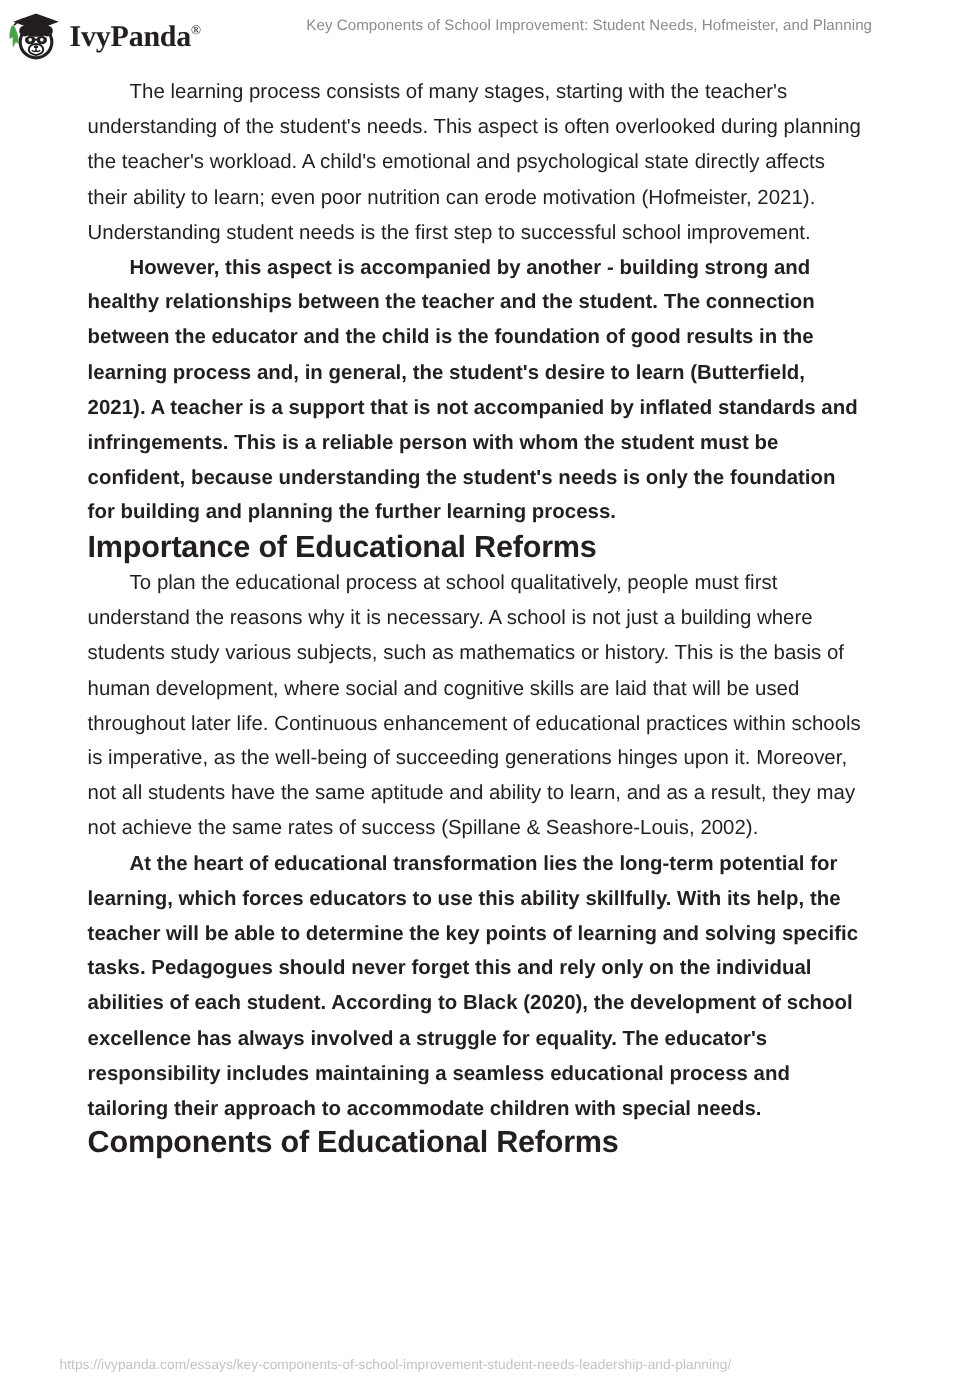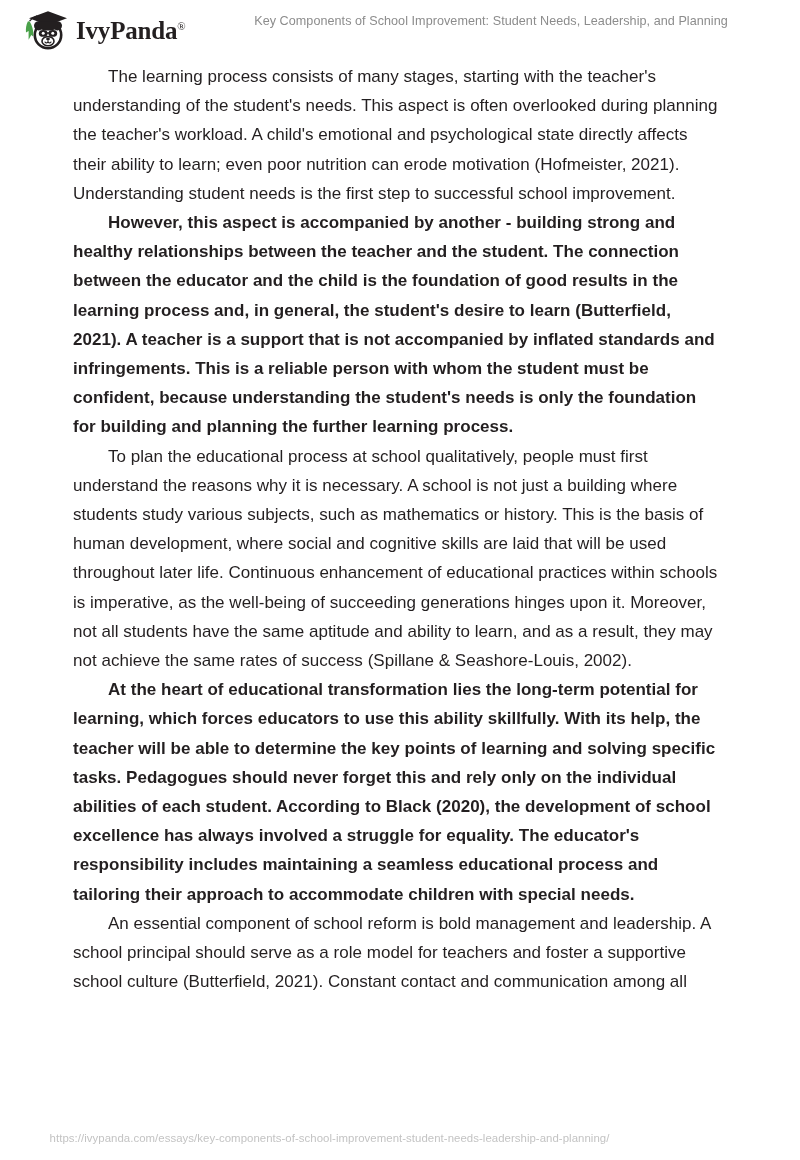--- a/index.html
+++ b/index.html
@@ -19,21 +19,21 @@
   
   .page-header {
     position: absolute;
     top: 0;
     left: 0;
     width: 800px;
     height: 60px;
   }
   .brand {
     position: absolute;
-    left: 20px;
+    left: 2px;
     top: 8px;
     display: flex;
     align-items: center;
     height: 44px;
   }
   .brand-mark {
     width: 52px;
     height: 44px;
     display: block;
   }
@@ -142,29 +142,30 @@
         <ellipse cx="28" cy="31.0" rx="1.9" ry="1.3" fill="#231f20"></ellipse>
         <path d="M28 32.3 V34.2 M28 34.2 C26.6 35.4 25.2 34.8 24.8 33.6 M28 34.2 C29.4 35.4 30.8 34.8 31.2 33.6" stroke="#231f20" stroke-width="1.2" fill="none"></path>
 
         <path d="M28 3.2 L47.0 10.2 L28 17.2 L9.0 10.2 Z" fill="#231f20"></path>
         <path d="M18.6 13.6 L18.6 19.0 C18.6 21.2 23.0 22.6 28 22.6 C33.0 22.6 37.4 21.2 37.4 19.0 L37.4 13.6" fill="#231f20"></path>
       </svg>
     </span>
     <span class="brand-word"><span>IvyPanda</span><sup>®</sup></span>
   </div>
 
-  <div class="header-title">Key Components of School Improvement: Student Needs, Leadership, and Planning</div>
+  <div class="header-title">Key Components of School Improvement: Student Needs, Hofmeister, and Planning</div>
 </div>
 
 <div class="doc-body">
 
   <p class="para para-first">The learning process consists of many stages, starting with the teacher's understanding of the student's needs. This aspect is often overlooked during planning the teacher's workload. A child's emotional and psychological state directly affects their ability to learn; even poor nutrition can erode motivation (Hofmeister, 2021). Understanding student needs is the first step to successful school improvement.</p>
   <p class="para para-next">However, this aspect is accompanied by another - building strong and healthy relationships between the teacher and the student. The connection between the educator and the child is the foundation of good results in the learning process and, in general, the student's desire to learn (Butterfield, 2021). A teacher is a support that is not accompanied by inflated standards and infringements. This is a reliable person with whom the student must be confident, because understanding the student's needs is only the foundation for building and planning the further learning process.</p>
 
+  <h2 class="section-heading heading-2">Importance of Educational Reforms</h2>
   <p class="para para-first">To plan the educational process at school qualitatively, people must first understand the reasons why it is necessary. A school is not just a building where students study various subjects, such as mathematics or history. This is the basis of human development, where social and cognitive skills are laid that will be used throughout later life. Continuous enhancement of educational practices within schools is imperative, as the well-being of succeeding generations hinges upon it. Moreover, not all students have the same aptitude and ability to learn, and as a result, they may not achieve the same rates of success (Spillane &amp; Seashore-Louis, 2002).</p>
   <p class="para para-next">At the heart of educational transformation lies the long-term potential for learning, which forces educators to use this ability skillfully. With its help, the teacher will be able to determine the key points of learning and solving specific tasks. Pedagogues should never forget this and rely only on the individual abilities of each student. According to Black (2020), the development of school excellence has always involved a struggle for equality. The educator's responsibility includes maintaining a seamless educational process and tailoring their approach to accommodate children with special needs.</p>
 
-  <p class="para para-first">An essential component of school reform is bold management and leadership. A school principal should serve as a role model for teachers and foster a supportive school culture (Butterfield, 2021). Constant contact and communication among all</p>
+  <h2 class="section-heading heading-3">Components of Educational Reforms</h2>
 </div>
 
 <div class="page-footer">
   <span class="footer-url">https://ivypanda.com/essays/key-components-of-school-improvement-student-needs-leadership-and-planning/</span>
 </div>
 
 </body></html>

